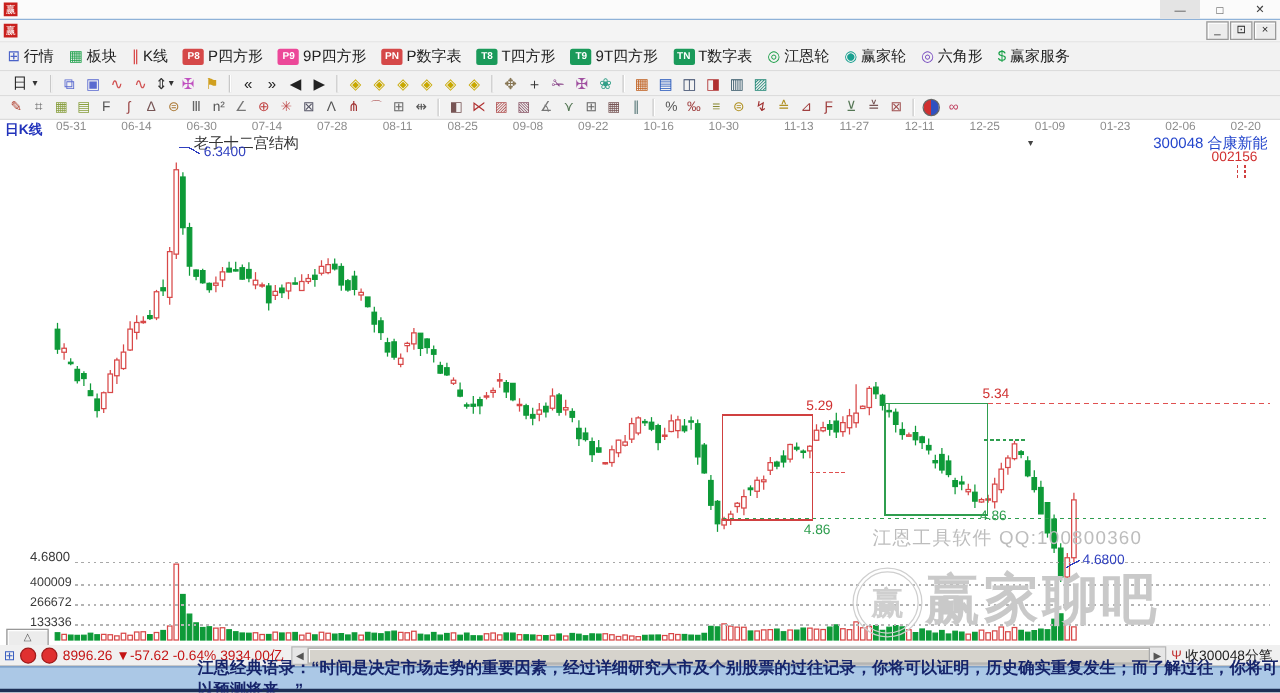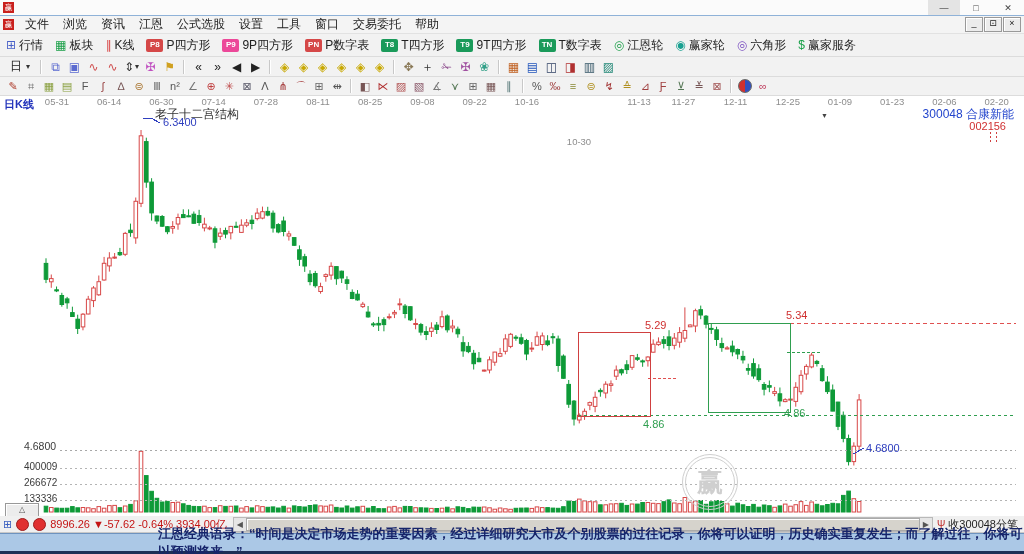--- a/index.html
+++ b/index.html
@@ -63,32 +63,20 @@
   <span class="app-icon">赢</span>
   <span class="win-controls">
     <span class="win-btn min">—</span>
     <span class="win-btn">□</span>
     <span class="win-btn">✕</span>
   </span>
 </div>
 
 <div class="row menubar">
   <span class="app-icon">赢</span>
-  <span id="menu-items" class="row" style="height:100%">
-      <span class="menu-item">文件</span>
-      <span class="menu-item">浏览</span>
-      <span class="menu-item">资讯</span>
-      <span class="menu-item">江恩</span>
-      <span class="menu-item">公式选股</span>
-      <span class="menu-item">设置</span>
-      <span class="menu-item">工具</span>
-      <span class="menu-item">窗口</span>
-      <span class="menu-item">交易委托</span>
-      <span class="menu-item">帮助</span>
-    </span>
   <span class="mdi-controls">
     <span class="mdi-btn">_</span>
     <span class="mdi-btn">⊡</span>
     <span class="mdi-btn">×</span>
   </span>
 </div>
 
 <div class="row tb tb1">
     <span id="tb1-items" class="row" style="height:100%">
       <span class="tbtn">
@@ -873,21 +861,21 @@
       <span class="date-lbl" style="left: 57px;">05-31</span>
       <span class="date-lbl" style="left: 109.2px;">06-14</span>
       <span class="date-lbl" style="left: 161.4px;">06-30</span>
       <span class="date-lbl" style="left: 213.6px;">07-14</span>
       <span class="date-lbl" style="left: 265.8px;">07-28</span>
       <span class="date-lbl" style="left: 318px;">08-11</span>
       <span class="date-lbl" style="left: 370.2px;">08-25</span>
       <span class="date-lbl" style="left: 422.4px;">09-08</span>
       <span class="date-lbl" style="left: 474.6px;">09-22</span>
       <span class="date-lbl" style="left: 527px;">10-16</span>
-      <span class="date-lbl" style="left: 579px; margin-top: 40px;">10-30</span>
+      <span class="date-lbl" style="left: 579px;">10-30</span>
       <span class="date-lbl" style="left: 639px;">11-13</span>
       <span class="date-lbl" style="left: 683.4px;">11-27</span>
       <span class="date-lbl" style="left: 735.6px;">12-11</span>
       <span class="date-lbl" style="left: 787.8px;">12-25</span>
       <span class="date-lbl" style="left: 840px;">01-09</span>
       <span class="date-lbl" style="left: 892.2px;">01-23</span>
       <span class="date-lbl" style="left: 944.4px;">02-06</span>
       <span class="date-lbl" style="left: 996.6px;">02-20</span>
     </div>
 
@@ -903,21 +891,23 @@
   <div class="lbl" style="left:645px;top:224px;color:#d03030;font-size:11px">5.29</div>
   <div class="lbl" style="left:643px;top:323px;color:#2f9e4f;font-size:11px">4.86</div>
   <div class="lbl" style="left:786px;top:214px;color:#d03030;font-size:11px">5.34</div>
   <div class="lbl" style="left:784px;top:312px;color:#2f9e4f;font-size:11px">4.86</div>
   <div class="lbl" style="left:866px;top:347px;color:#2f3fbf;font-size:11px">4.6800</div>
   <div class="lbl" style="left:24px;top:345px;color:#3a3a3a;font-size:10.5px">4.6800</div>
   <div class="lbl" style="left:24px;top:366px;color:#3a3a3a;font-size:10px">400009</div>
   <div class="lbl" style="left:24px;top:382px;color:#3a3a3a;font-size:10px">266672</div>
   <div class="lbl" style="left:24px;top:398px;color:#3a3a3a;font-size:10px">133336</div>
 
+  <div class="lbl" style="left:698px;top:327px;color:#bdbdbd;font-size:15px;letter-spacing:1px">江恩工具软件  QQ:100800360</div>
   <div class="wm-logo">赢</div>
+  <div class="lbl" style="left:740px;top:362px;color:#c9c9c9;font-size:44px;font-weight:bold;letter-spacing:3px">赢家聊吧</div>
 
   <div class="expand-btn">△</div>
 </div>
 
 <div class="row statusbar">
   <span class="sb-icon sb-grid">⊞</span>
   <span class="sb-icon sb-badge"></span>
   <span class="sb-icon sb-badge"></span>
   <span class="sb-text">
     <span>8996.26</span>

